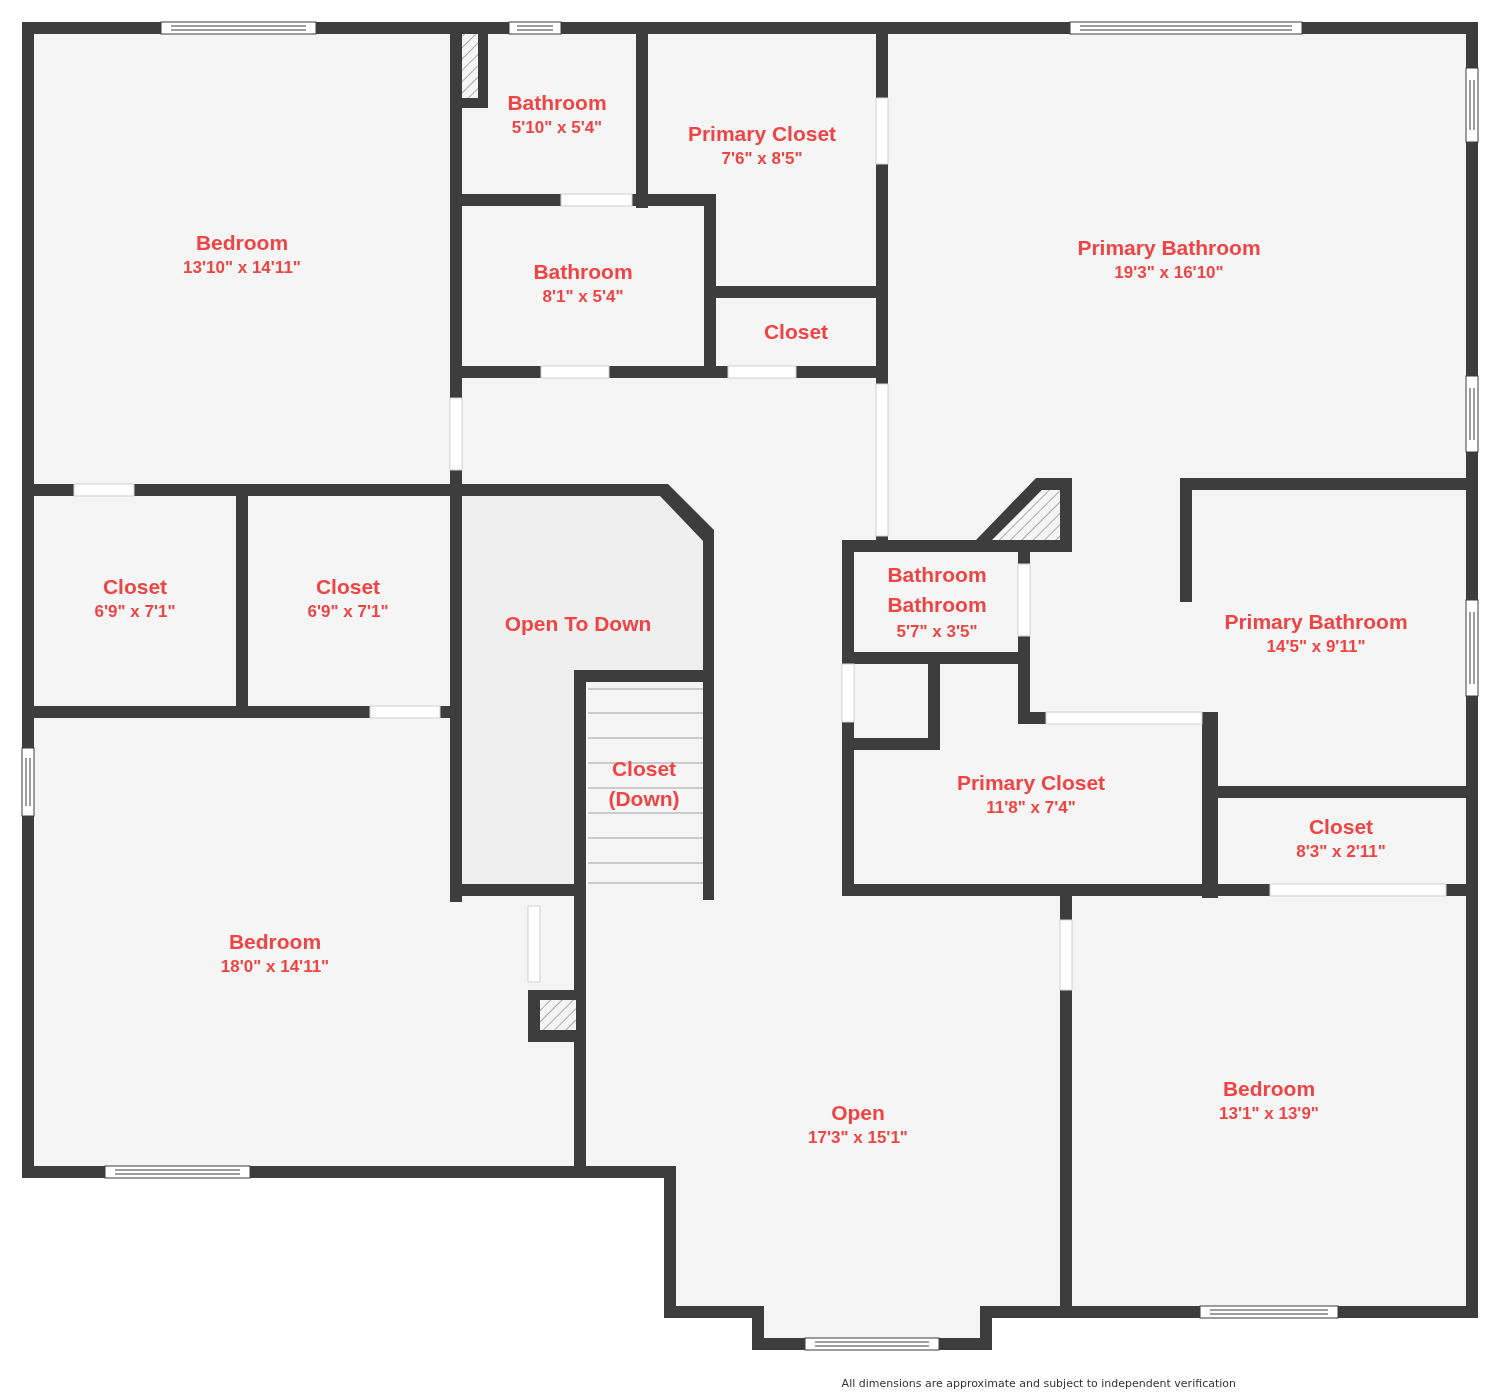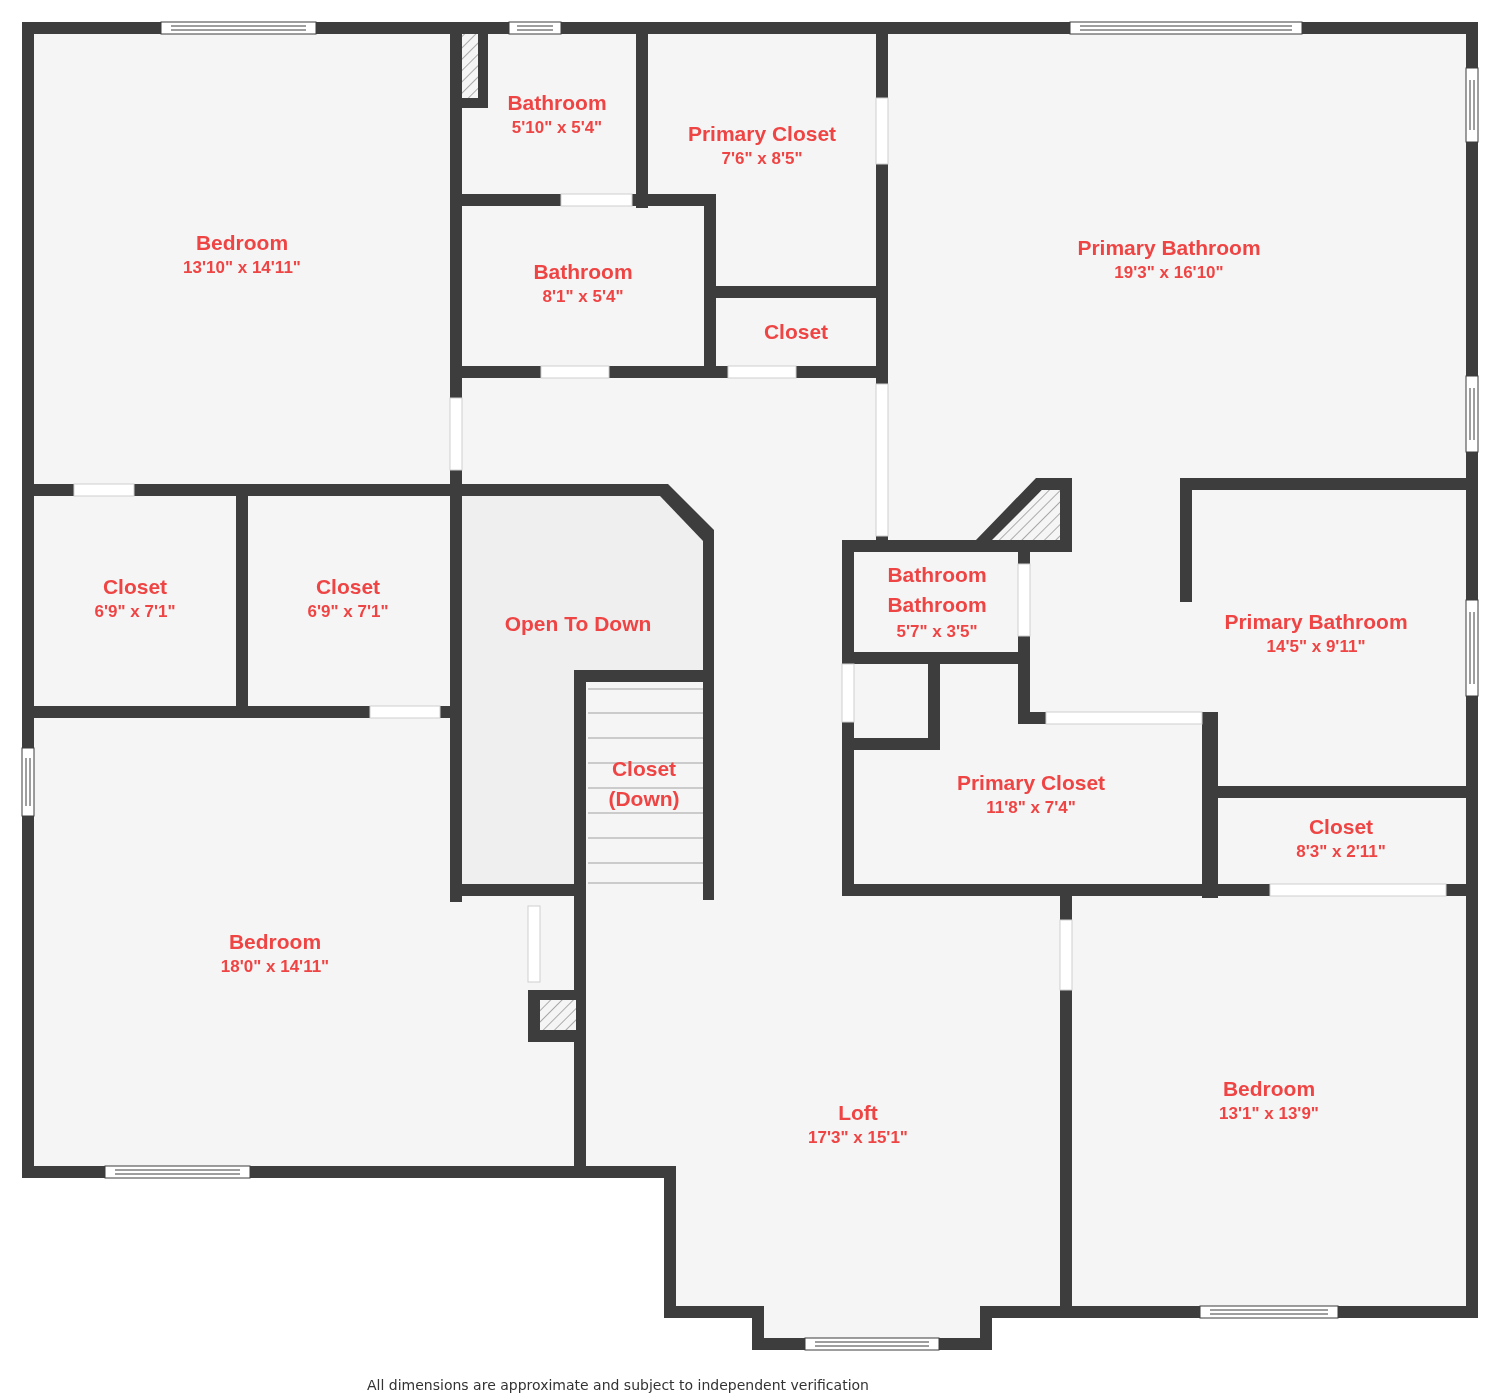--- a/index.html
+++ b/index.html
@@ -2,22 +2,22 @@
 <html><head>
 <meta charset="utf-8">
 <style>
   html, body { margin: 0; padding: 0; background: #ffffff; }
   body { width: 1500px; height: 1396px; position: relative; overflow: hidden; }
   #plan { position: absolute; left: 0; top: 0; }
   .room-label { position: absolute; transform: translate(-50%, 0); text-align: center; color: #ef4444; white-space: nowrap;
     font-family: Liberation Sans, sans-serif; }
   .room-name { font-weight: bold; font-size: 21px; line-height: 26px; display: block; }
   .room-dims { font-weight: bold; font-size: 17px; line-height: 24px; display: block; }
-  .footer { position: absolute; left: 0; width: 1236px; top: 1377px; text-align: center;
-    font-family: "DejaVu Sans", sans-serif; font-size: 14px; color: #333; }
+  .footer { position: absolute; left: 0; width: 1236px; top: 1377px; text-align: right;
+    font-family: "DejaVu Sans", sans-serif; font-size: 11px; color: #333; }
 </style>
 </head>
 <body>
 
 <svg id="plan" width="1500" height="1396" viewBox="0 0 1500 1396" xmlns="http://www.w3.org/2000/svg">
   <defs>
     <pattern id="hatch" patternUnits="userSpaceOnUse" width="8" height="8" patternTransform="rotate(45)">
       <rect width="8" height="8" fill="#f5f5f5"></rect>
       <line x1="0" y1="0" x2="0" y2="8" stroke="#777" stroke-width="1.2"></line>
     </pattern>
@@ -224,21 +224,21 @@
 </div>
 <div class="room-label" style="left:1341px; top:814px;">
   <span class="room-name">Closet</span>
   <span class="room-dims">8'3" x 2'11"</span>
 </div>
 <div class="room-label" style="left:275px; top:929px;">
   <span class="room-name">Bedroom</span>
   <span class="room-dims">18'0" x 14'11"</span>
 </div>
 <div class="room-label" style="left:858px; top:1100px;">
-  <span class="room-name">Loft</span>
+  <span class="room-name">Open</span>
   <span class="room-dims">17'3" x 15'1"</span>
 </div>
 <div class="room-label" style="left:1269px; top:1076px;">
   <span class="room-name">Bedroom</span>
   <span class="room-dims">13'1" x 13'9"</span>
 </div>
 
 <div class="footer">All dimensions are approximate and subject to independent verification</div>
 
 </body></html>

